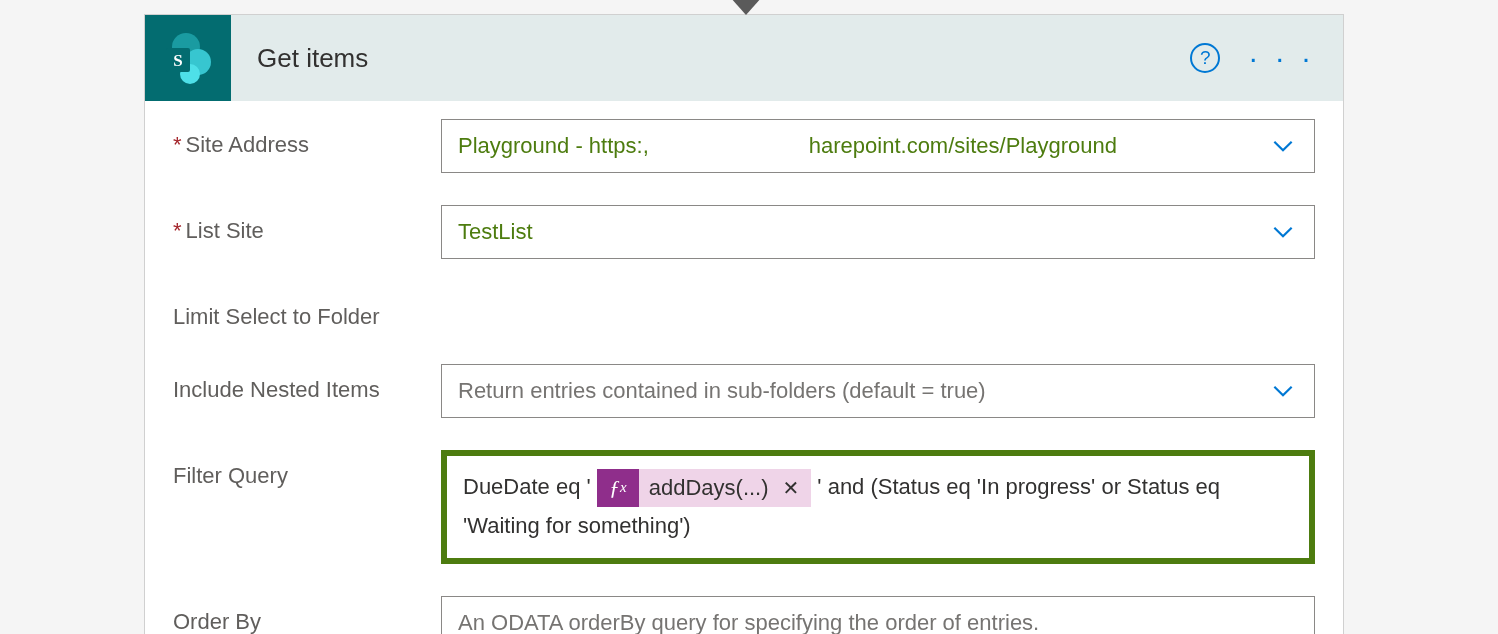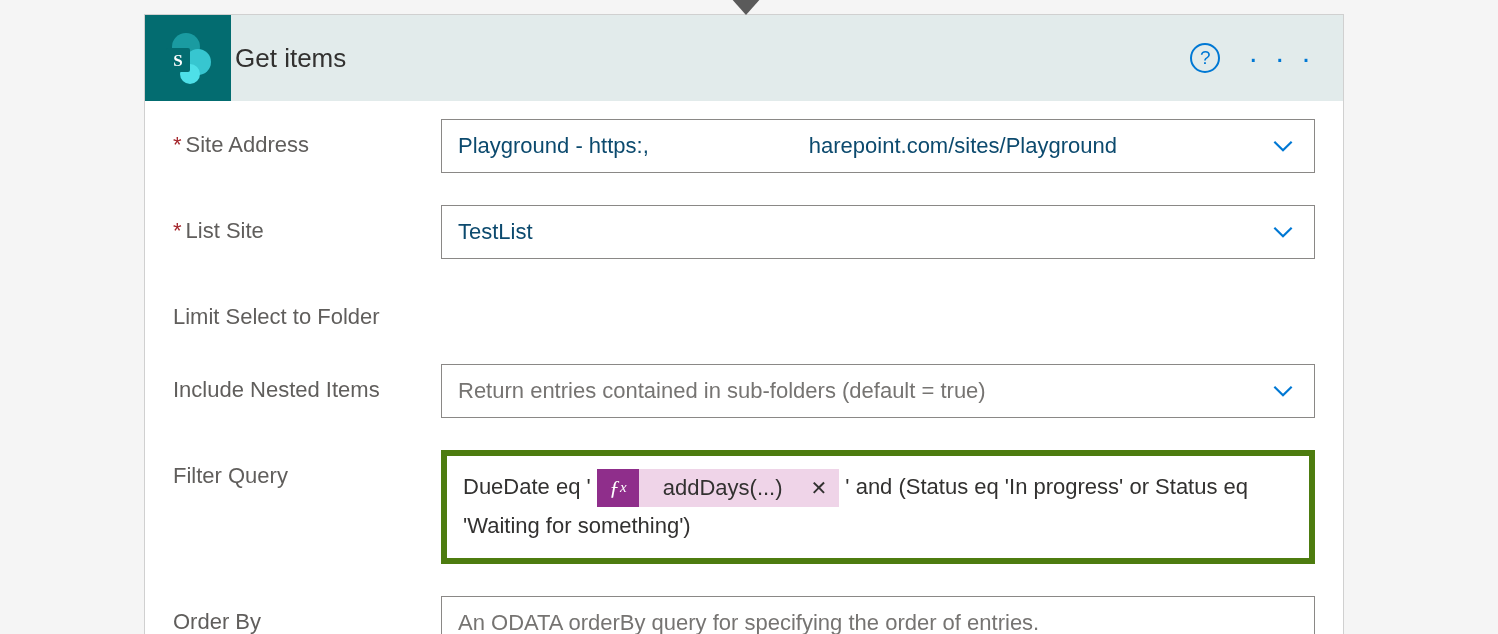--- a/index.html
+++ b/index.html
@@ -49,21 +49,21 @@
   }
   .sp-logo {
     width: 56px;
     height: 56px;
     position: relative;
   }
   .header-title {
     font-size: 26px;
     font-weight: 400;
     color: #323130;
-    margin-left: 4px;
+    margin-left: 26px;
   }
   .header-right {
     margin-left: auto;
     display: flex;
     align-items: center;
     gap: 28px;
     padding-right: 28px;
   }
   .help-icon {
     width: 30px;
@@ -104,21 +104,21 @@
   .field {
     flex: 1;
     border: 1px solid #8a8886;
     min-height: 54px;
     display: flex;
     align-items: center;
     padding: 0 16px;
     position: relative;
     background: #fff;
   }
-  .field-text { color: #0c4a6e; font-size: 22px; }
+  .field-text { color: #4d7c0f; font-size: 22px; }
   .field-placeholder { color: #767472; font-size: 22px; }
   .chevron {
     position: absolute;
     right: 18px;
     top: 50%;
     transform: translateY(-50%);
     color: #0078d4;
     cursor: pointer;
   }
   .chevron svg { width: 26px; height: 26px; display:block; }
@@ -153,21 +153,21 @@
     font-style: italic;
     font-family: "Cambria Math", serif;
     width: 42px;
     height: 38px;
     display: flex;
     align-items: center;
     justify-content: center;
     font-size: 22px;
   }
   .token-label {
-    padding: 0 24px;
+    padding: 0 10px;
     color: #323130;
     font-size: 22px;
   }
   .token-x {
     padding: 0 12px 0 4px;
     color: #323130;
     font-size: 20px;
     cursor: pointer;
   }
   .site-text { white-space: pre; }

